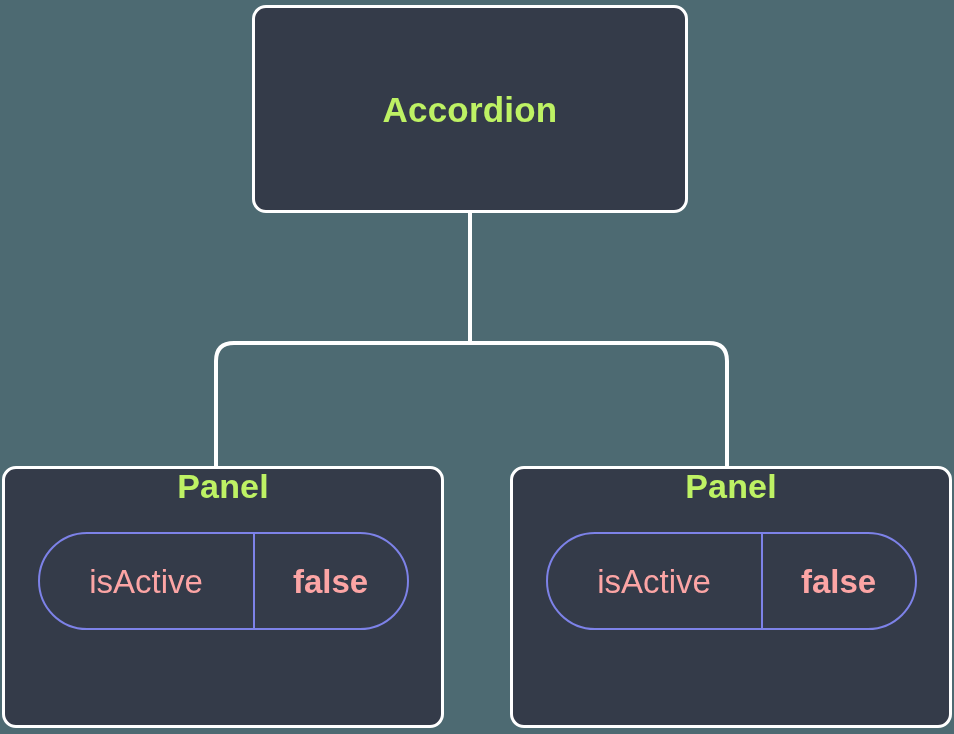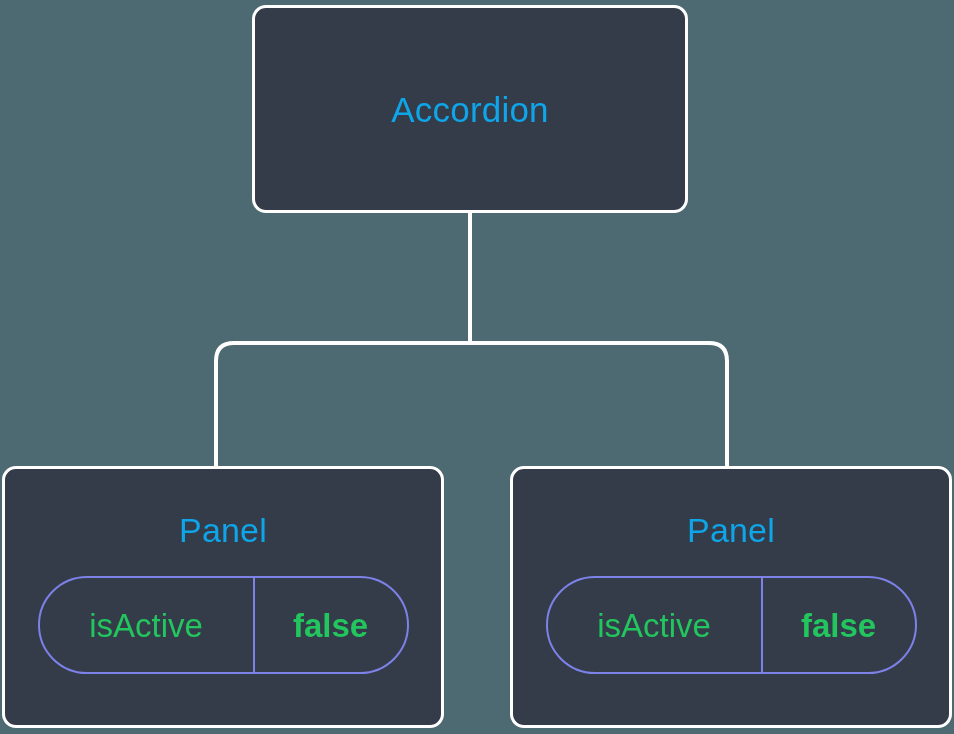--- a/index.html
+++ b/index.html
@@ -58,27 +58,26 @@
   .node-panel {
     top: 466px;
     width: 442px;
     height: 262px;
     justify-content: flex-start;
   }
   #node-panel-left  { left: 2px; }
   #node-panel-right { left: 510px; }
 
   .node-panel .node-title {
-    margin-top: 44px;
     font-size: 34px;
   }
 
   .node-title {
-    color: #0ea5e9;
-    font-weight: 400;
+    color: #bef264;
+    font-weight: 700;
     letter-spacing: 0.2px;
     line-height: 1;
     white-space: nowrap;
   }
 
   
   .state-pill {
     position: relative;
     box-sizing: border-box;
     margin-top: 29px;
@@ -88,21 +87,21 @@
     border-radius: 49px;
     display: flex;
     align-items: stretch;
     background: transparent;
   }
   .pill-key,
   .pill-value {
     display: flex;
     align-items: center;
     justify-content: center;
-    color: #22c55e;
+    color: #fca5a5;
     font-size: 33px;
     line-height: 1;
     white-space: nowrap;
   }
   .pill-key {
     width: 213px;
     border-right: 2px solid #7d82e8;
   }
   .pill-value {
     flex: 1;

